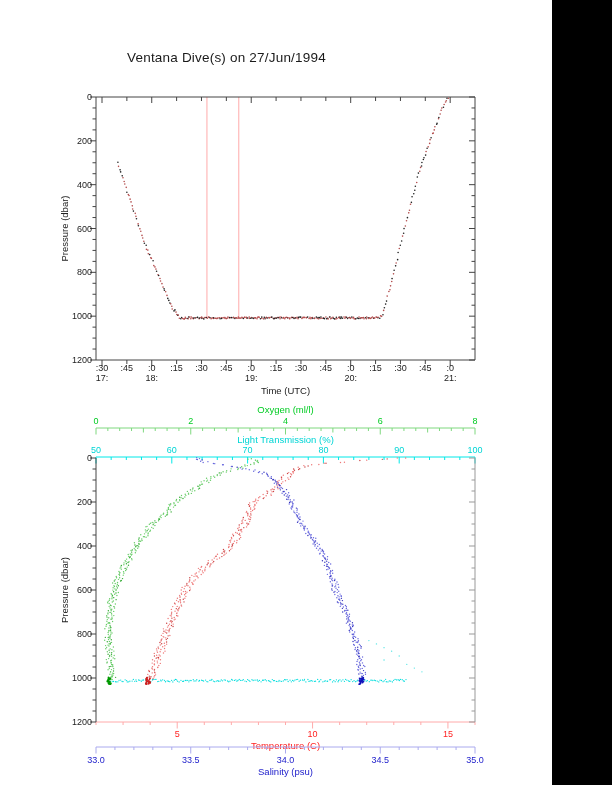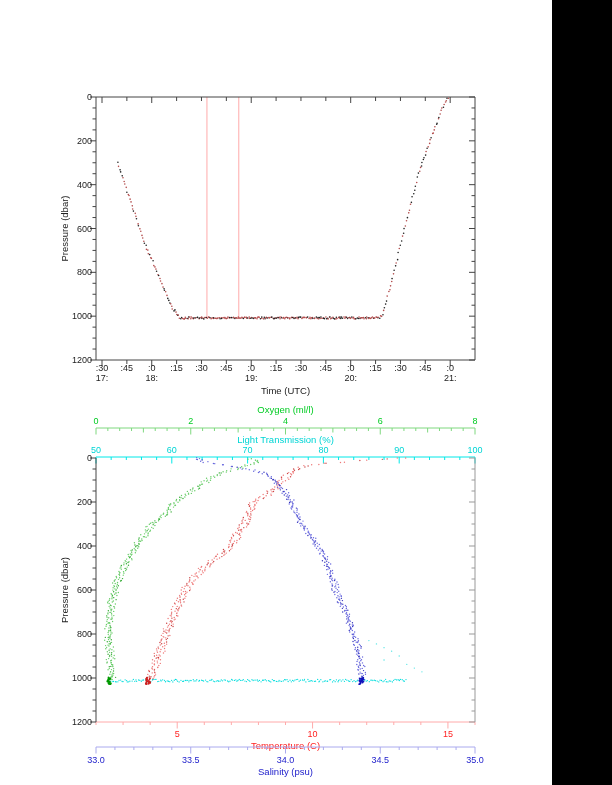--- a/index.html
+++ b/index.html
@@ -7,20 +7,21 @@
           font-family:"Liberation Sans",sans-serif;}
   .black-strip{position:absolute;top:0;right:0;width:60px;height:785px;background:#000;}
   .title{position:absolute;left:127px;top:50px;font-size:13.5px;color:#1a1a1a;
          letter-spacing:0.2px;white-space:nowrap;}
   svg text{font-family:"Liberation Sans",sans-serif;}
 </style>
 </head>
 <body>
 
 <div class="screen">
+  <div class="title">Ventana Dive(s) on 27/Jun/1994</div>
   <svg id="charts" width="612" height="785">
       <g>
         <line x1="206.95139999999998" y1="97" x2="206.95139999999998" y2="317.91999999999996" stroke="#ffaaaa" stroke-width="1"></line>
         <line x1="238.785" y1="97" x2="238.785" y2="317.91999999999996" stroke="#ffaaaa" stroke-width="1"></line>
         <line x1="96" y1="97" x2="96" y2="360" stroke="#444444" stroke-width="1"></line>
         <line x1="96" y1="97" x2="475" y2="97" stroke="#444444" stroke-width="1"></line>
         <line x1="475" y1="97" x2="475" y2="360" stroke="#444444" stroke-width="1"></line>
         <line x1="96" y1="360" x2="475" y2="360" stroke="#444444" stroke-width="1"></line>
         <line x1="90" y1="97" x2="96" y2="97" stroke="#444444" stroke-width="1"></line>
         <line x1="469" y1="97" x2="475" y2="97" stroke="#444444" stroke-width="1"></line>

